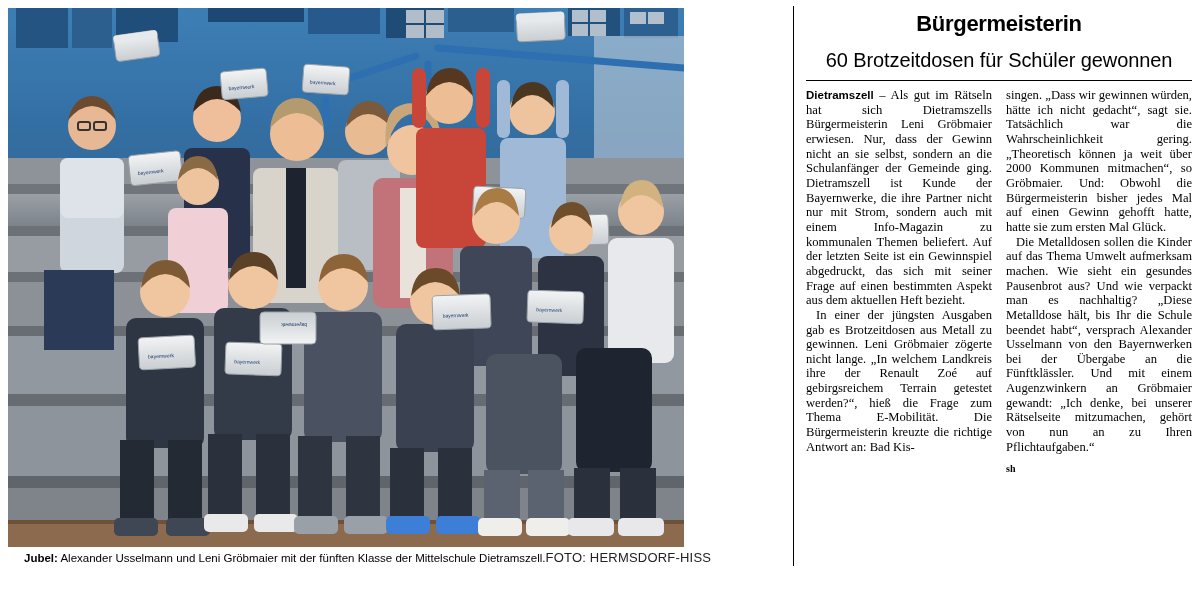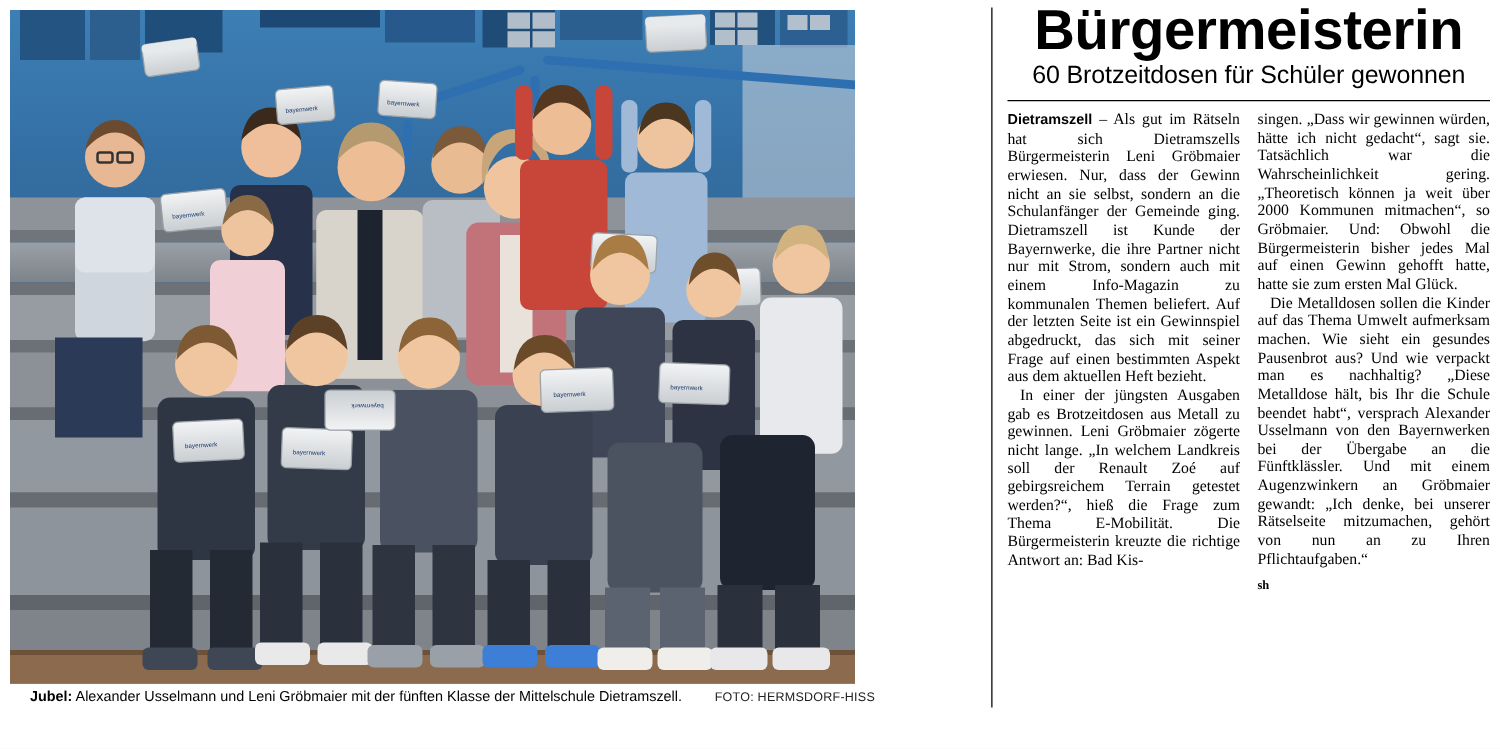--- a/index.html
+++ b/index.html
@@ -46,21 +46,21 @@
     font-family: "Liberation Sans", sans-serif;
     font-size: 11.5px;
     line-height: 14px;
     color: #000;
     white-space: nowrap;
   }
   .caption .lead {
     font-weight: bold;
   }
   .caption .credit {
-    font-size: 10px;
+    font-size: 13px;
     letter-spacing: 0.2px;
     color: #222;
   }
   .caption-row {
     display: flex;
     align-items: baseline;
     justify-content: space-between;
     width: 676px;
   }
   .caption-text { flex: 0 1 auto; }
@@ -79,21 +79,21 @@
   .article {
     position: absolute;
     left: 806px;
     top: 4px;
     width: 386px;
     height: 580px;
   }
   .headline {
     font-family: "Liberation Sans", sans-serif;
     font-weight: bold;
-    font-size: 45px;
+    font-size: 22px;
     line-height: 36px;
     text-align: center;
     letter-spacing: -0.3px;
     margin: 0;
     padding: 2px 0 0 0;
   }
   .subhead {
     font-family: "Liberation Sans", sans-serif;
     font-size: 20px;
     line-height: 21px;
@@ -430,21 +430,21 @@
   <div class="article">
     <h1 class="headline">
       <span>Bürgermeisterin</span><br>
     </h1>
     <div class="subhead">60 Brotzeitdosen für Schüler gewonnen</div>
     <div class="rule"></div>
 
     <div class="cols">
       <div class="col">
         <p><span class="dateline">Dietramszell</span><span> – Als gut im Rätseln hat sich Dietramszells Bürgermeisterin Leni Gröbmaier erwiesen. Nur, dass der Gewinn nicht an sie selbst, sondern an die Schulanfänger der Gemeinde ging. Dietramszell ist Kunde der Bayernwerke, die ihre Partner nicht nur mit Strom, sondern auch mit einem Info-Magazin zu kommunalen Themen beliefert. Auf der letzten Seite ist ein Gewinnspiel abgedruckt, das sich mit seiner Frage auf einen bestimmten Aspekt aus dem aktuellen Heft bezieht.</span></p>
-        <p>In einer der jüngsten Ausgaben gab es Brotzeitdosen aus Metall zu gewinnen. Leni Gröbmaier zögerte nicht lange. „In welchem Landkreis soll der Renault Zoé auf gebirgsreichem Terrain getestet werden?“, hieß die Frage zum Thema E-Mobilität. Die Bürgermeisterin kreuzte die richtige Antwort an: Bad Kis-</p>
+        <p>In einer der jüngsten Ausgaben gab es Brotzeitdosen aus Metall zu gewinnen. Leni Gröbmaier zögerte nicht lange. „In welchem Landkreis ihre der Renault Zoé auf gebirgsreichem Terrain getestet werden?“, hieß die Frage zum Thema E-Mobilität. Die Bürgermeisterin kreuzte die richtige Antwort an: Bad Kis-</p>
       </div>
       <div class="col">
         <p>singen. „Dass wir gewinnen würden, hätte ich nicht gedacht“, sagt sie. Tatsächlich war die Wahrscheinlichkeit gering. „Theoretisch können ja weit über 2000 Kommunen mitmachen“, so Gröbmaier. Und: Obwohl die Bürgermeisterin bisher jedes Mal auf einen Gewinn gehofft hatte, hatte sie zum ersten Mal Glück.</p>
         <p>Die Metalldosen sollen die Kinder auf das Thema Umwelt aufmerksam machen. Wie sieht ein gesundes Pausenbrot aus? Und wie verpackt man es nachhaltig? „Diese Metalldose hält, bis Ihr die Schule beendet habt“, versprach Alexander Usselmann von den Bayernwerken bei der Übergabe an die Fünftklässler. Und mit einem Augenzwinkern an Gröbmaier gewandt: „Ich denke, bei unserer Rätselseite mitzumachen, gehört von nun an zu Ihren Pflichtaufgaben.“</p>
         <div class="sign">sh</div>
       </div>
     </div>
   </div>
 
 </div>

